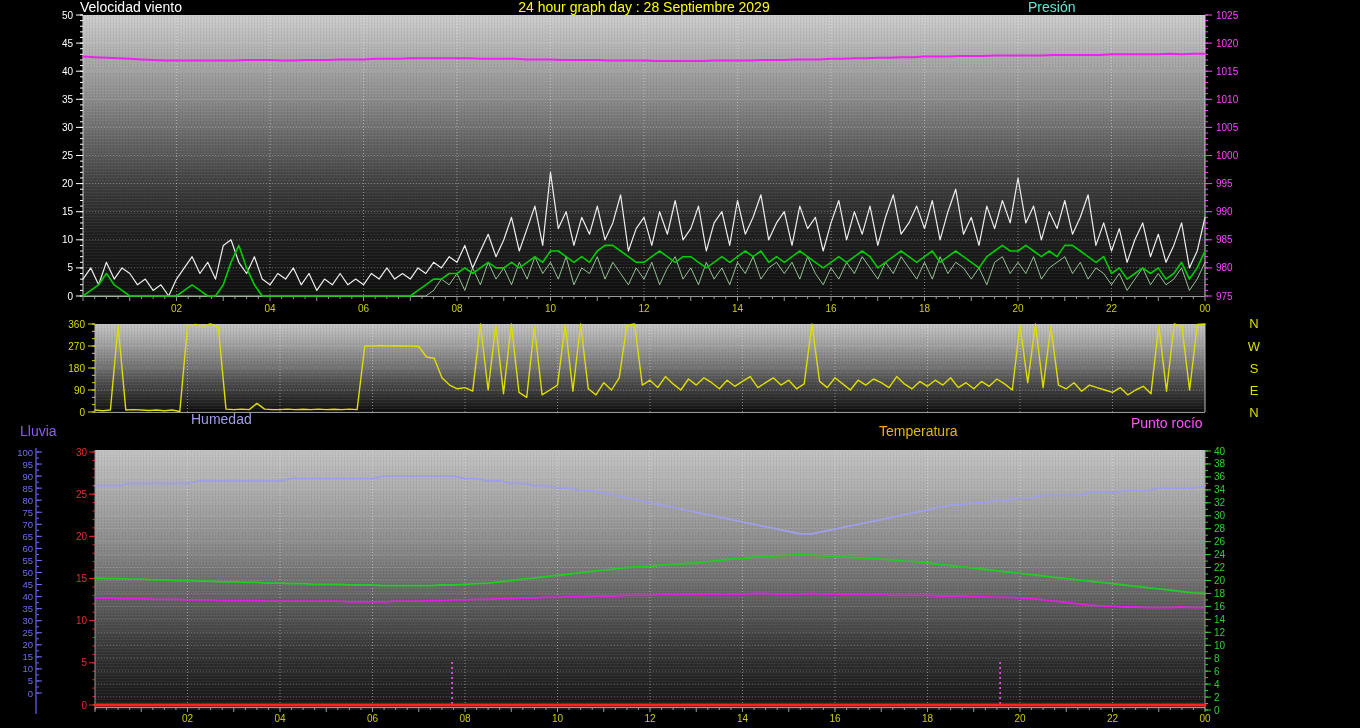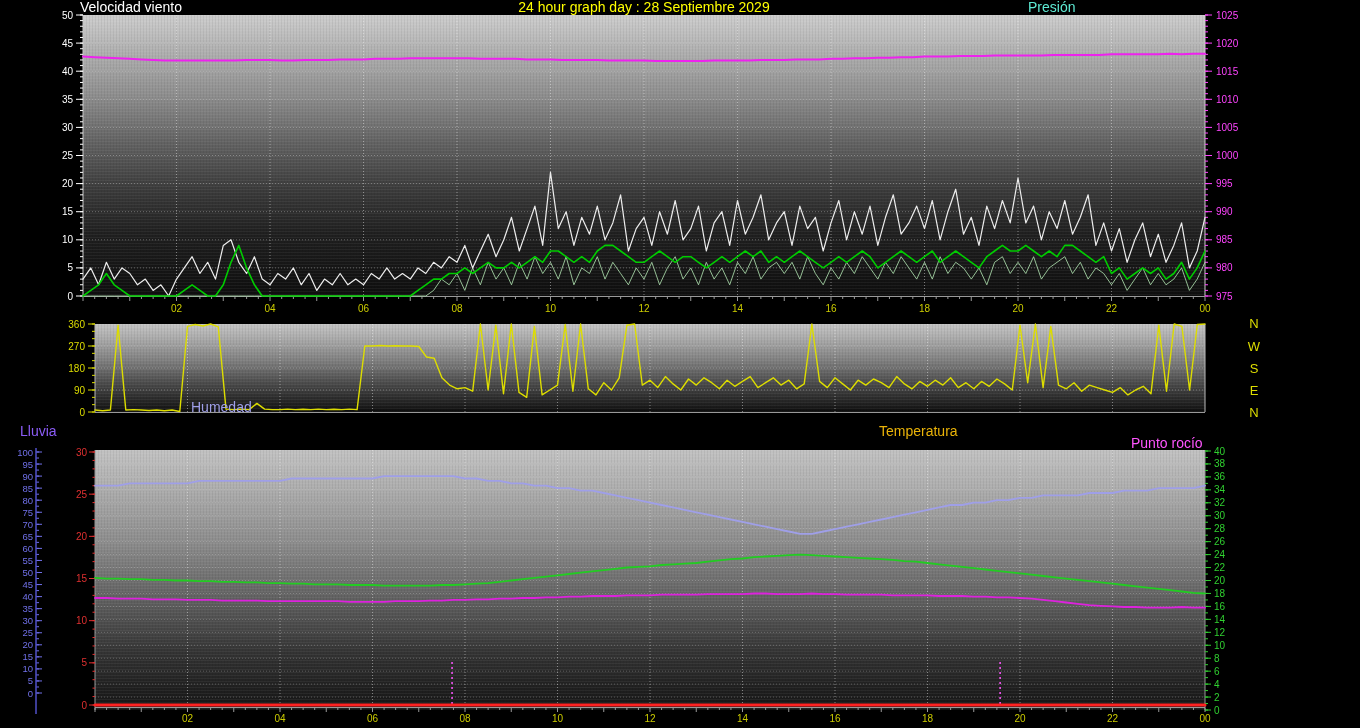--- a/index.html
+++ b/index.html
@@ -728,23 +728,23 @@
         <polyline points="95.0,598.0 106.6,598.0 118.1,598.6 129.7,598.6 141.3,598.6 152.8,599.3 164.4,599.3 175.9,599.3 187.5,599.9 199.1,599.9 210.6,599.9 222.2,600.6 233.8,600.6 245.3,600.6 256.9,600.6 268.4,601.2 280.0,601.2 291.6,601.2 303.1,601.2 314.7,601.2 326.3,601.2 337.8,601.2 349.4,601.9 360.9,601.9 372.5,601.9 384.1,601.9 395.6,601.2 407.2,601.2 418.8,601.2 430.3,600.6 441.9,600.6 453.4,599.9 465.0,599.9 476.6,599.3 488.1,599.3 499.7,598.6 511.3,598.6 522.8,598.0 534.4,598.0 545.9,597.3 557.5,597.3 569.1,596.7 580.6,596.7 592.2,596.0 603.8,596.0 615.3,596.0 626.9,595.4 638.4,595.4 650.0,595.4 661.6,594.7 673.1,594.7 684.7,594.7 696.3,594.7 707.8,594.1 719.4,594.1 730.9,594.1 742.5,594.1 754.1,593.5 765.6,593.5 777.2,594.1 788.8,594.1 800.3,594.1 811.9,593.5 823.4,594.1 835.0,594.1 846.6,594.7 858.1,594.7 869.7,594.7 881.3,594.7 892.8,595.4 904.4,595.4 915.9,595.4 927.5,595.4 939.1,596.0 950.6,596.0 962.2,596.0 973.8,596.7 985.3,596.7 996.9,597.3 1008.4,597.3 1020.0,598.0 1031.6,598.6 1043.1,599.9 1054.7,601.2 1066.3,602.5 1077.8,603.8 1089.4,605.1 1100.9,605.8 1112.5,606.4 1124.1,607.0 1135.6,607.0 1147.2,607.7 1158.8,607.7 1170.3,607.7 1181.9,607.0 1193.4,607.7 1205.0,607.7" fill="none" stroke="#dd22dd" stroke-width="1.8" stroke-linejoin="round" stroke-linecap="round"></polyline>
         <polyline points="95.0,705.0 1205.0,705.0" fill="none" stroke="#ff2222" stroke-width="3" stroke-linejoin="round" stroke-linecap="round"></polyline>
       </g>
     </svg>
 
   <span class="lbl" style="left:80px;top:0;color:#ffffff">Velocidad viento</span>
   <span class="lbl" style="left:83px;top:0;width:1122px;text-align:center;color:#ffff00">24 hour graph day : 28 Septiembre 2029</span>
   <span class="lbl" style="left:1028px;top:0;color:#5eead4">Presión</span>
 
   <span class="lbl" style="left:20px;top:424px;color:#8b5cf6">Lluvia</span>
-  <span class="lbl" style="left:191px;top:400px;color:#9f9fe8">Humedad</span>
+  <span class="lbl" style="left:191px;top:412px;color:#9f9fe8">Humedad</span>
   <span class="lbl" style="left:879px;top:424px;color:#eab308">Temperatura</span>
-  <span class="lbl" style="left:1131px;top:436px;color:#ff55ff">Punto rocío</span>
+  <span class="lbl" style="left:1131px;top:416px;color:#ff55ff">Punto rocío</span>
 
   <span class="sun-lbl" style="left:423px;top:712px">Sun Rise</span>
   <span class="sun-lbl" style="left:982px;top:712px">Sun Set</span>
 
   <span class="compass" style="top:317px">N</span>
   <span class="compass" style="top:340px">W</span>
   <span class="compass" style="top:362px">S</span>
   <span class="compass" style="top:384px">E</span>
   <span class="compass" style="top:406px">N</span>
 

